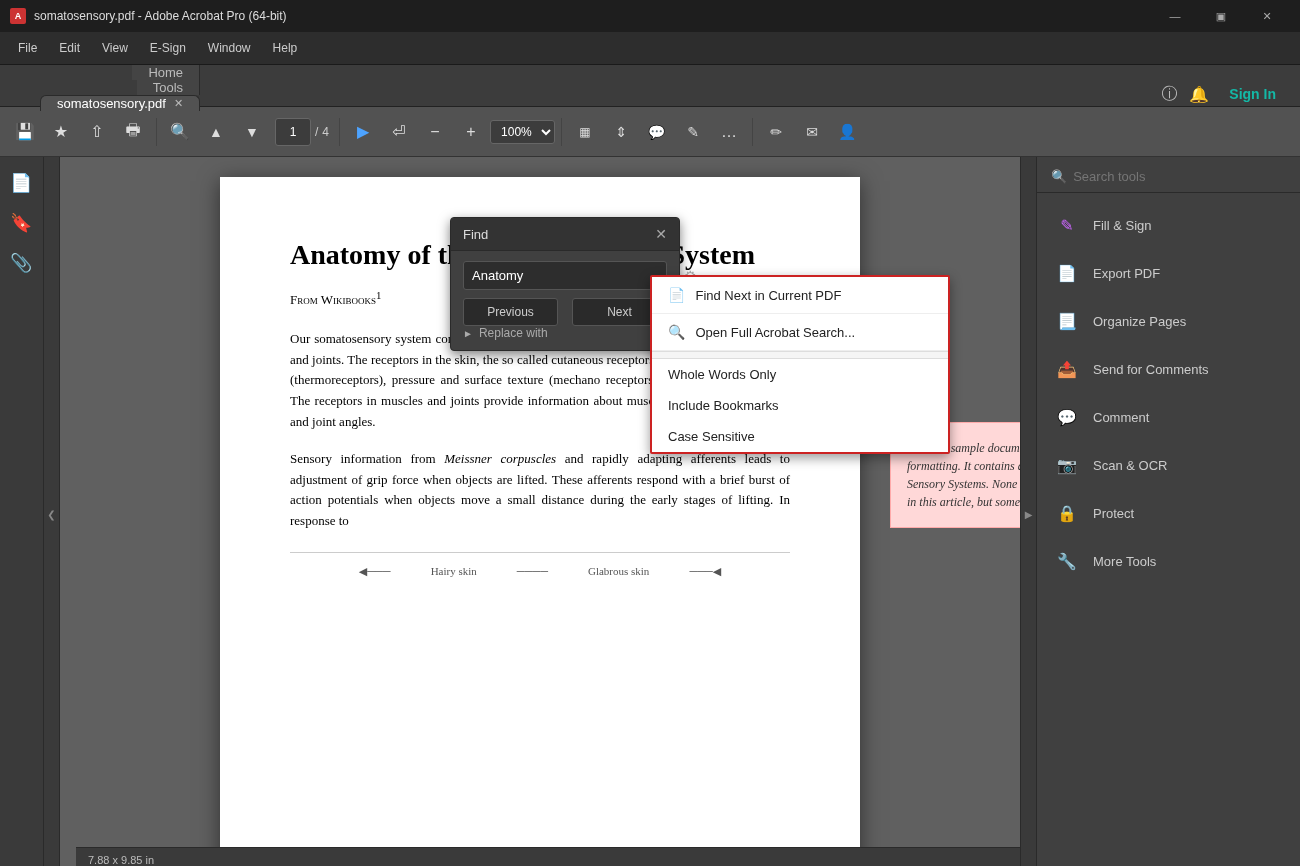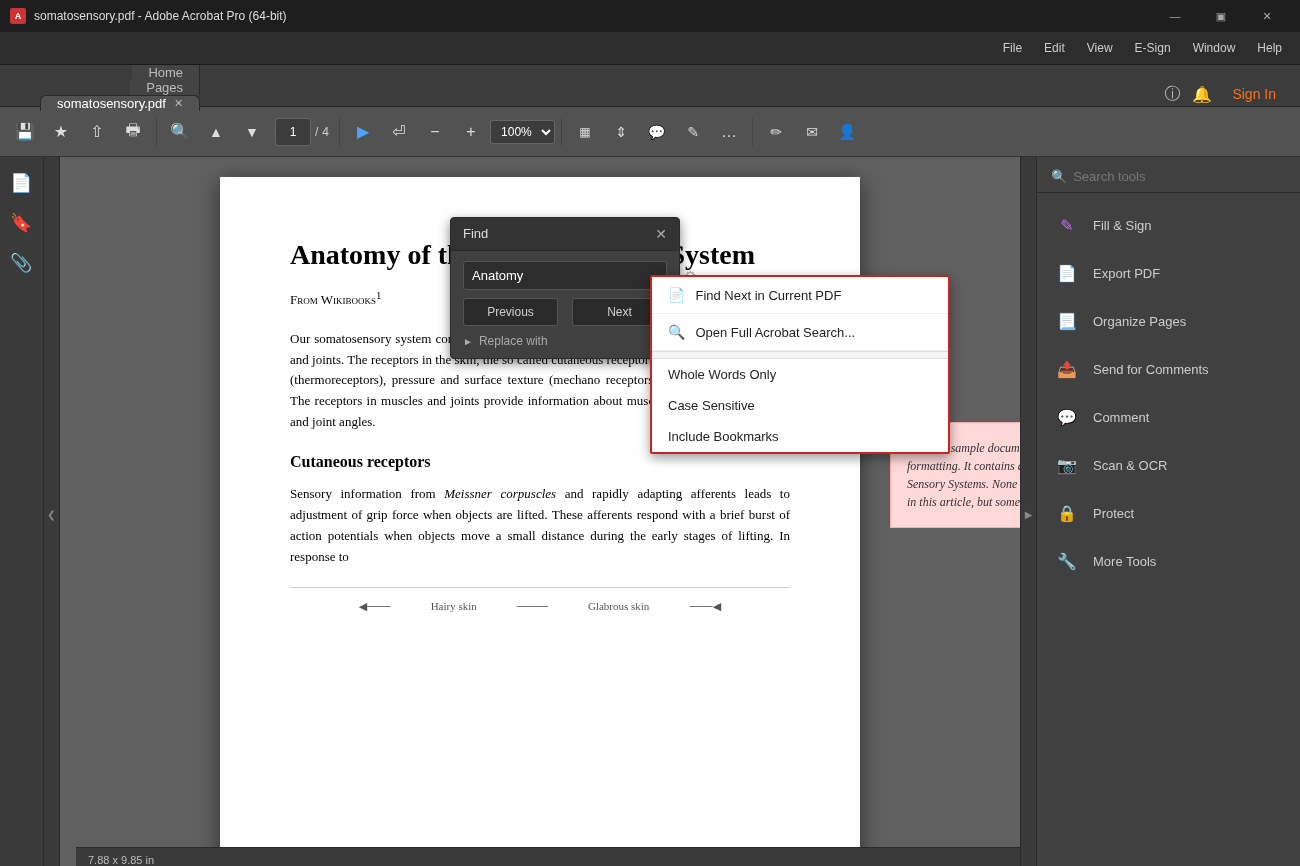--- a/index.html
+++ b/index.html
@@ -23,21 +23,20 @@
 
     
     .menubar {
       background: #2d2d2d;
       height: 24px;
       display: flex;
       align-items: center;
       padding: 16px 8px;
       gap: 2px;
       border-bottom: 1px solid #1a1a1a;
-      justify-content: flex-end;
     }
     .menu-item {
       padding: 3px 10px;
       color: #ccc;
       cursor: pointer;
       border-radius: 3px;
       font-size: 12px;
     }
 
     
@@ -296,20 +295,21 @@
       background: #404040;
       border: 1px solid #2a2a2a;
       border-radius: 4px;
       box-shadow: 0 4px 12px rgba(0,0,0,0.5);
       z-index: 100;
     }
     .find-header {
       background: #333;
       padding: 8px 12px;
       display: flex;
+      align-items: center;
       justify-content: space-between;
       border-bottom: 1px solid #2a2a2a;
       border-radius: 4px 4px 0 0;
     }
     .find-title { font-size: 13px; color: #ddd; font-weight: 500; }
     .find-close { cursor: pointer; color: #aaa; font-size: 14px; }
     .find-body { padding: 10px 12px; }
     .find-input-row {
       display: flex;
       align-items: center;
@@ -322,21 +322,21 @@
     .find-input {
       flex: 1;
       background: transparent;
       border: none;
       color: #fff;
       padding: 6px 8px;
       font-size: 13px;
       outline: none;
     }
     .find-settings-btn { color: #aaa; padding: 4px 8px; cursor: pointer; font-size: 14px; }
-    .find-buttons { display: flex; gap: 14px; margin-bottom: 8px; }
+    .find-buttons { display: flex; gap: 14px; }
     .find-btn {
       flex: 1;
       padding: 6px 10px;
       background: #2a2a2a;
       border: 1px solid #555;
       color: #ccc;
       font-size: 12px;
       cursor: pointer;
       border-radius: 3px;
       text-align: center;
@@ -401,23 +401,23 @@
 
     
     .pdf-viewer::-webkit-scrollbar { width: 8px; }
     .pdf-viewer::-webkit-scrollbar-track { background: #555; }
     .pdf-viewer::-webkit-scrollbar-thumb { background: #888; }
 
     
     .signin-btn {
       background: transparent;
       border: none;
-      color: #f97316;
+      color: #14b8a6;
       font-size: 14px;
-      font-weight: 400;
+      font-weight: 700;
       cursor: pointer;
       padding: 4px 8px;
     }
   </style>
 </head>
 <body>
 
 <div class="titlebar">
   <div class="titlebar-left">
     <div class="titlebar-icon">A</div>
@@ -438,21 +438,21 @@
   <div class="menu-item">Window</div>
   <div class="menu-item">Help</div>
 </div>
 
 <div class="tabbar">
   <div class="tabs-left">
     <div class="tab tab-home">
       <span>Home</span>
     </div>
     <div class="tab tab-tools">
-      <span>Pages</span>
+      <span>Tools</span>
     </div>
     <div class="tab active">
       <span>somatosensory.pdf</span>
       <span class="close-x">✕</span>
     </div>
   </div>
   <div class="tabbar-right">
     <div class="icon-btn">ⓘ</div>
     <div class="icon-btn">🔔</div>
     <button class="signin-btn">Sign In</button>
@@ -537,35 +537,34 @@
       </div>
       <div class="search-dropdown-item">
         <span class="search-dropdown-icon" style="color: #555;">🔍</span>
         <span>Open Full Acrobat Search...</span>
       </div>
       <div class="search-dropdown-divider"></div>
       <div class="search-option-item">
         <span>Whole Words Only</span>
       </div>
       <div class="search-option-item">
+        <span>Include Bookmarks</span>
+      </div>
+      <div class="search-option-item">
         <span>Case Sensitive</span>
-      </div>
-      <div class="search-option-item">
-        <span>Include Bookmarks</span>
       </div>
     </div>
 
     <div class="pdf-page">
       <h1>Anatomy of the Somatosensory System</h1>
       <div class="pdf-source">
         <span>From Wikibooks</span><sup>1</sup>
       </div>
       <div class="pdf-body">
         <p>Our somatosensory system consists of sensors in the skin and sensors in our muscles, tendons, and joints. The receptors in the skin, the so called cutaneous receptors, tell us about temperature (thermoreceptors), pressure and surface texture (mechano receptors), and pain (nociceptors). The receptors in muscles and joints provide information about muscle length, muscle tension, and joint angles.</p>
-        <div class="section-title">Cutaneous receptors</div>
         <p>
           Sensory information from <em>Meissner corpuscles</em> and rapidly adapting afferents leads to adjustment of grip force when objects are lifted. These afferents respond with a brief burst of action potentials when objects move a small distance during the early stages of lifting. In response to
         </p>
         <div style="margin-top: 20px; font-size: 11px; color: #555; text-align: center; border-top: 1px solid #ccc; padding-top: 10px;">
           <div style="display: flex; justify-content: center; align-items: center; gap: 40px; margin-bottom: 6px;">
             <span>◀───</span>
             <span>Hairy skin</span>
             <span>────</span>
             <span>Glabrous skin</span>
             <span>───◀</span>

